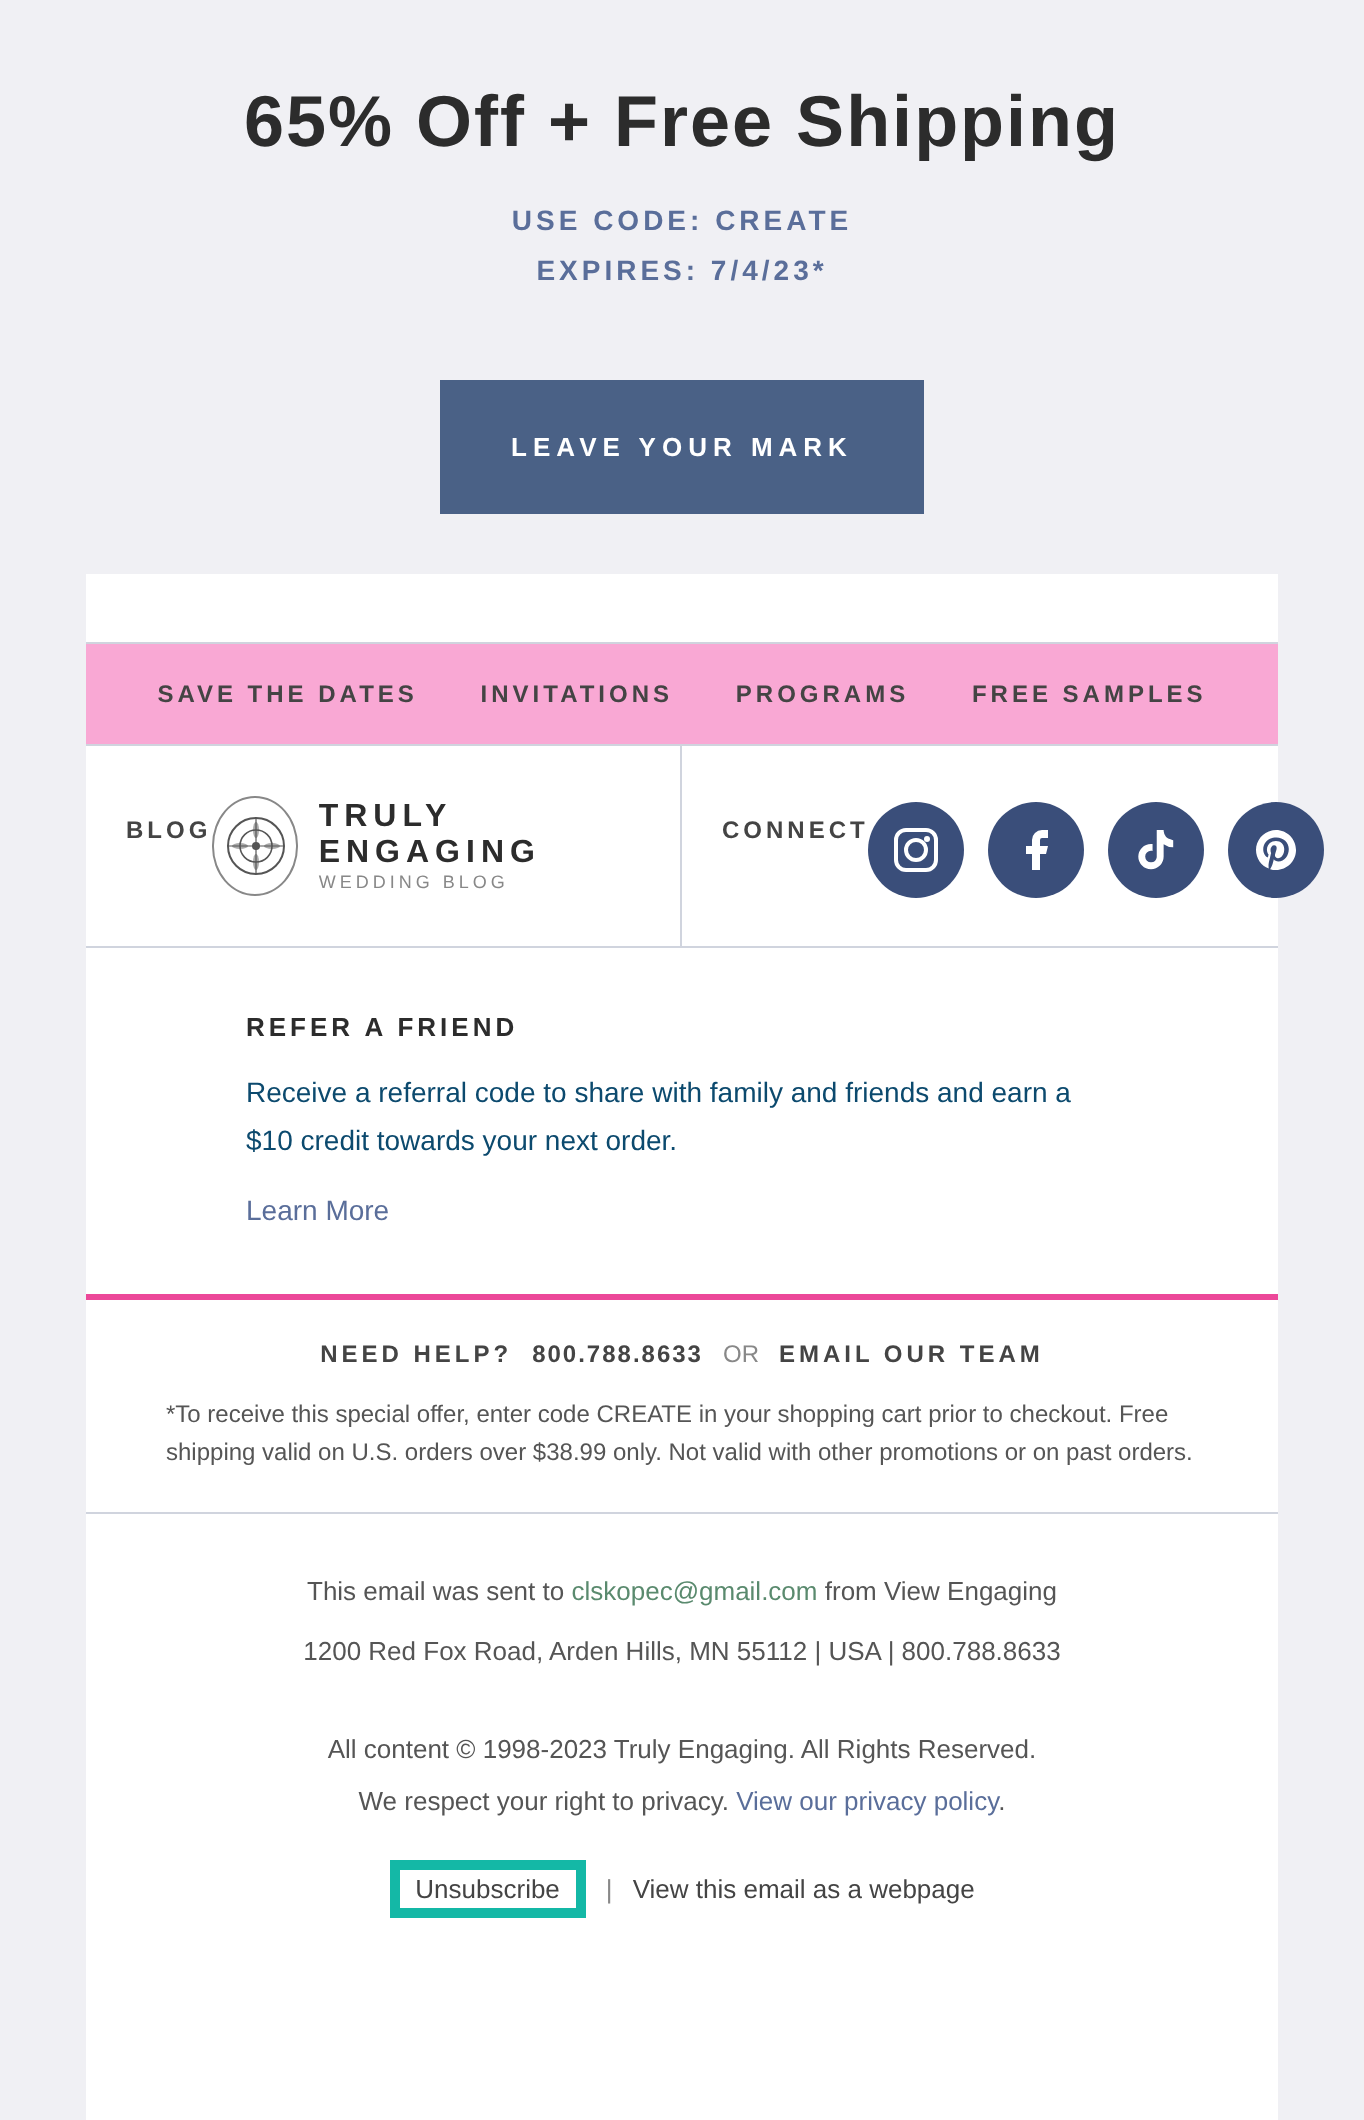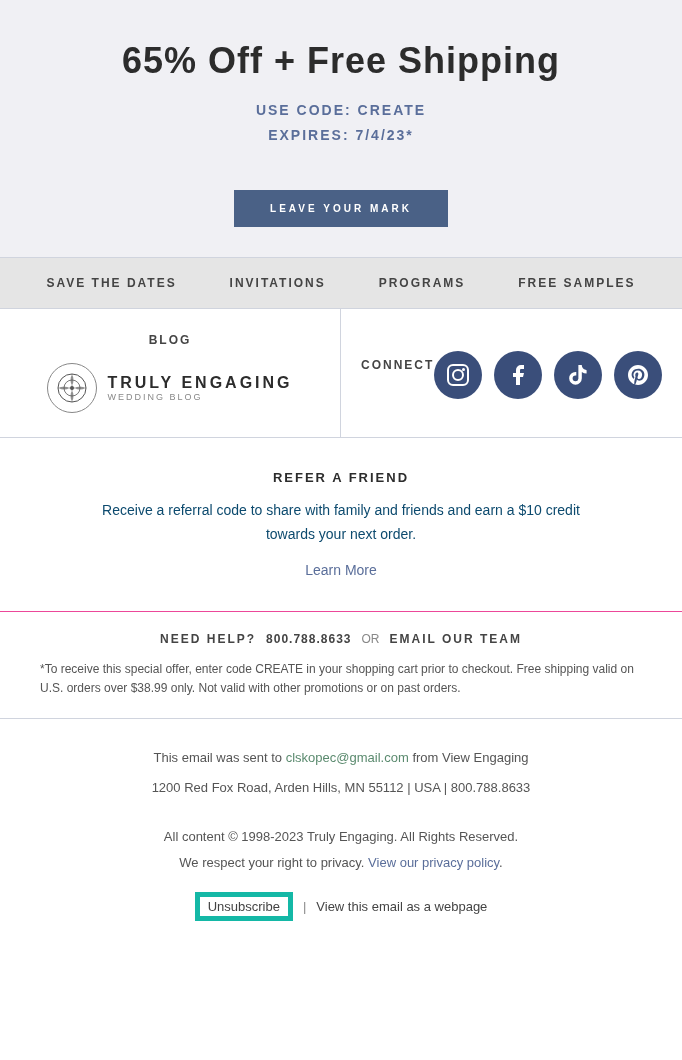--- a/index.html
+++ b/index.html
@@ -5,21 +5,21 @@
     * { box-sizing: border-box; margin: 0; padding: 0; }
     body {
       background: #f0f0f4;
       font-family: Arial, Helvetica, sans-serif;
       display: flex;
       justify-content: center;
       min-height: 1060px;
     }
     .email-container {
       background: #ffffff;
-      width: 682px;
+      width: 596px;
       min-height: 1060px;
       padding: 0;
     }
 
     
     .hero-section {
       background: #f0f0f4;
       text-align: center;
       padding: 40px 40px 30px;
     }
@@ -34,36 +34,37 @@
       font-size: 14px;
       font-weight: 600;
       color: #5a6e9a;
       letter-spacing: 2px;
       line-height: 1.8;
     }
     .hero-button {
       display: inline-block;
       background: #4a6186;
       color: #ffffff;
-      font-size: 10px;
+      font-size: 13px;
       font-weight: 700;
       letter-spacing: 3px;
-      padding: 13px 36px;
+      padding: 26px 36px;
       margin-top: 24px;
       text-decoration: none;
       cursor: pointer;
       border: none;
     }
 
     
     .nav-section {
-      background: #e5e5e5;
+      background: #f9a8d4;
       border-top: 1px solid #d0d4de;
       border-bottom: 1px solid #d0d4de;
       padding: 18px 20px;
+      margin-top: 34px;
     }
     .nav-items {
       display: flex;
       justify-content: space-around;
       align-items: center;
     }
     .nav-item {
       font-size: 12px;
       font-weight: 700;
       letter-spacing: 2px;
@@ -75,21 +76,21 @@
     
     .blog-connect-section {
       display: flex;
       border-bottom: 1px solid #d0d4de;
     }
     .blog-col {
       width: 50%;
       padding: 24px 20px;
       border-right: 1px solid #d0d4de;
       display: flex;
-      flex-direction: column;
+      flex-direction: row;
       align-items: center;
     }
     .connect-col {
       width: 50%;
       padding: 24px 20px;
       display: flex;
       flex-direction: row;
       align-items: center;
     }
     .section-label {
@@ -148,22 +149,22 @@
       align-items: center;
       justify-content: center;
       cursor: pointer;
       color: #fff;
       font-size: 20px;
     }
 
     
     .refer-section {
       padding: 32px 80px;
-      text-align: center;
-      border-bottom: 1px solid #ec4899;
+      text-align: left;
+      border-bottom: 3px solid #ec4899;
     }
     .refer-title {
       font-size: 13px;
       font-weight: 700;
       letter-spacing: 2px;
       color: #2c2c2c;
       margin-bottom: 14px;
     }
     .refer-text {
       font-size: 14px;

